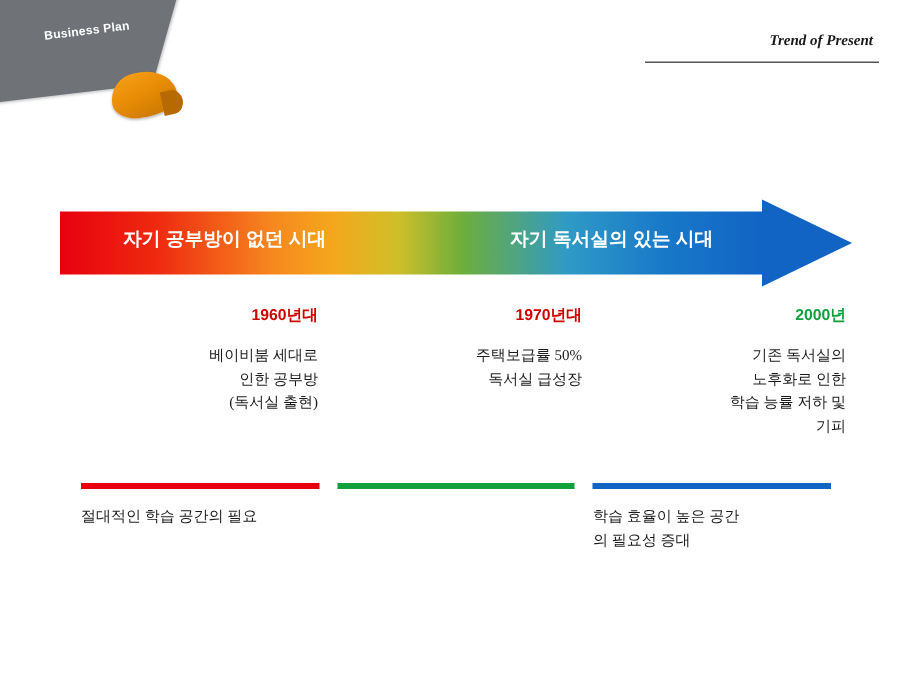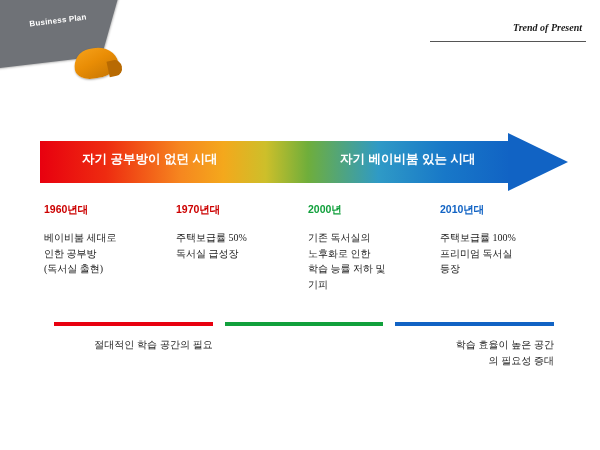--- a/index.html
+++ b/index.html
@@ -127,21 +127,21 @@
 
   
   .cols {
     position: absolute;
     left: 40px; top: 203px;
     width: 528px; height: 110px;
     display: flex;
   }
   .col {
     flex: 1 1 0;
-    text-align: left;
+    text-align: right;
     padding: 0 4px;
   }
   .col-year {
     font-size: 10.5px;
     font-weight: bold;
     margin-bottom: 13px;
   }
   .col-desc {
     font-size: 10px;
     color: #1a1a1a;
@@ -153,21 +153,22 @@
   
   .summary {
     position: absolute;
     left: 54px; top: 322px;
     width: 500px;
     display: flex;
     gap: 12px;
   }
   .sum {
     flex: 1 1 0;
-    text-align: right;
+    text-align: left;
+    font-family: Liberation Serif, serif;
   }
   .sum-bar {
     height: 4px;
     width: 100%;
     margin-bottom: 11px;
   }
   .sum-text {
     font-size: 10px;
     color: #1a1a1a;
     line-height: 1.55;
@@ -187,21 +188,21 @@
     <div class="ribbon-label">Business Plan</div>
   </div>
 
   <div class="header-title">Trend of Present</div>
   <div class="header-rule"></div>
 
   <div class="arrow-wrap">
     <div class="arrow-body"></div>
     <div class="arrow-head"></div>
     <div class="arrow-label left">자기 공부방이 없던 시대</div>
-    <div class="arrow-label right">자기 베이비붐 있는 시대</div>
+    <div class="arrow-label right">자기 독서실의 있는 시대</div>
   </div>
 
   <div class="cols">
     <div class="col">
       <div class="col-year" style="color:#cc0000">1960년대</div>
       <div class="col-desc">베이비붐 세대로
 인한  공부방
 (독서실 출현)</div>
     </div>
     <div class="col">
@@ -209,26 +210,20 @@
       <div class="col-desc">주택보급률 50%
 독서실 급성장</div>
     </div>
     <div class="col">
       <div class="col-year" style="color:#11a03c">2000년</div>
       <div class="col-desc">기존 독서실의
 노후화로 인한
 학습 능률 저하 및
 기피</div>
     </div>
-    <div class="col">
-      <div class="col-year" style="color:#1163c4">2010년대</div>
-      <div class="col-desc">주택보급률 100%
-프리미엄 독서실
-등장</div>
-    </div>
   </div>
 
   <div class="summary">
     <div class="sum">
       <div class="sum-bar" style="background:#e8000f"></div>
       <div class="sum-text">절대적인 학습 공간의 필요</div>
     </div>
     <div class="sum">
       <div class="sum-bar" style="background:#11a03c"></div>
     </div>

